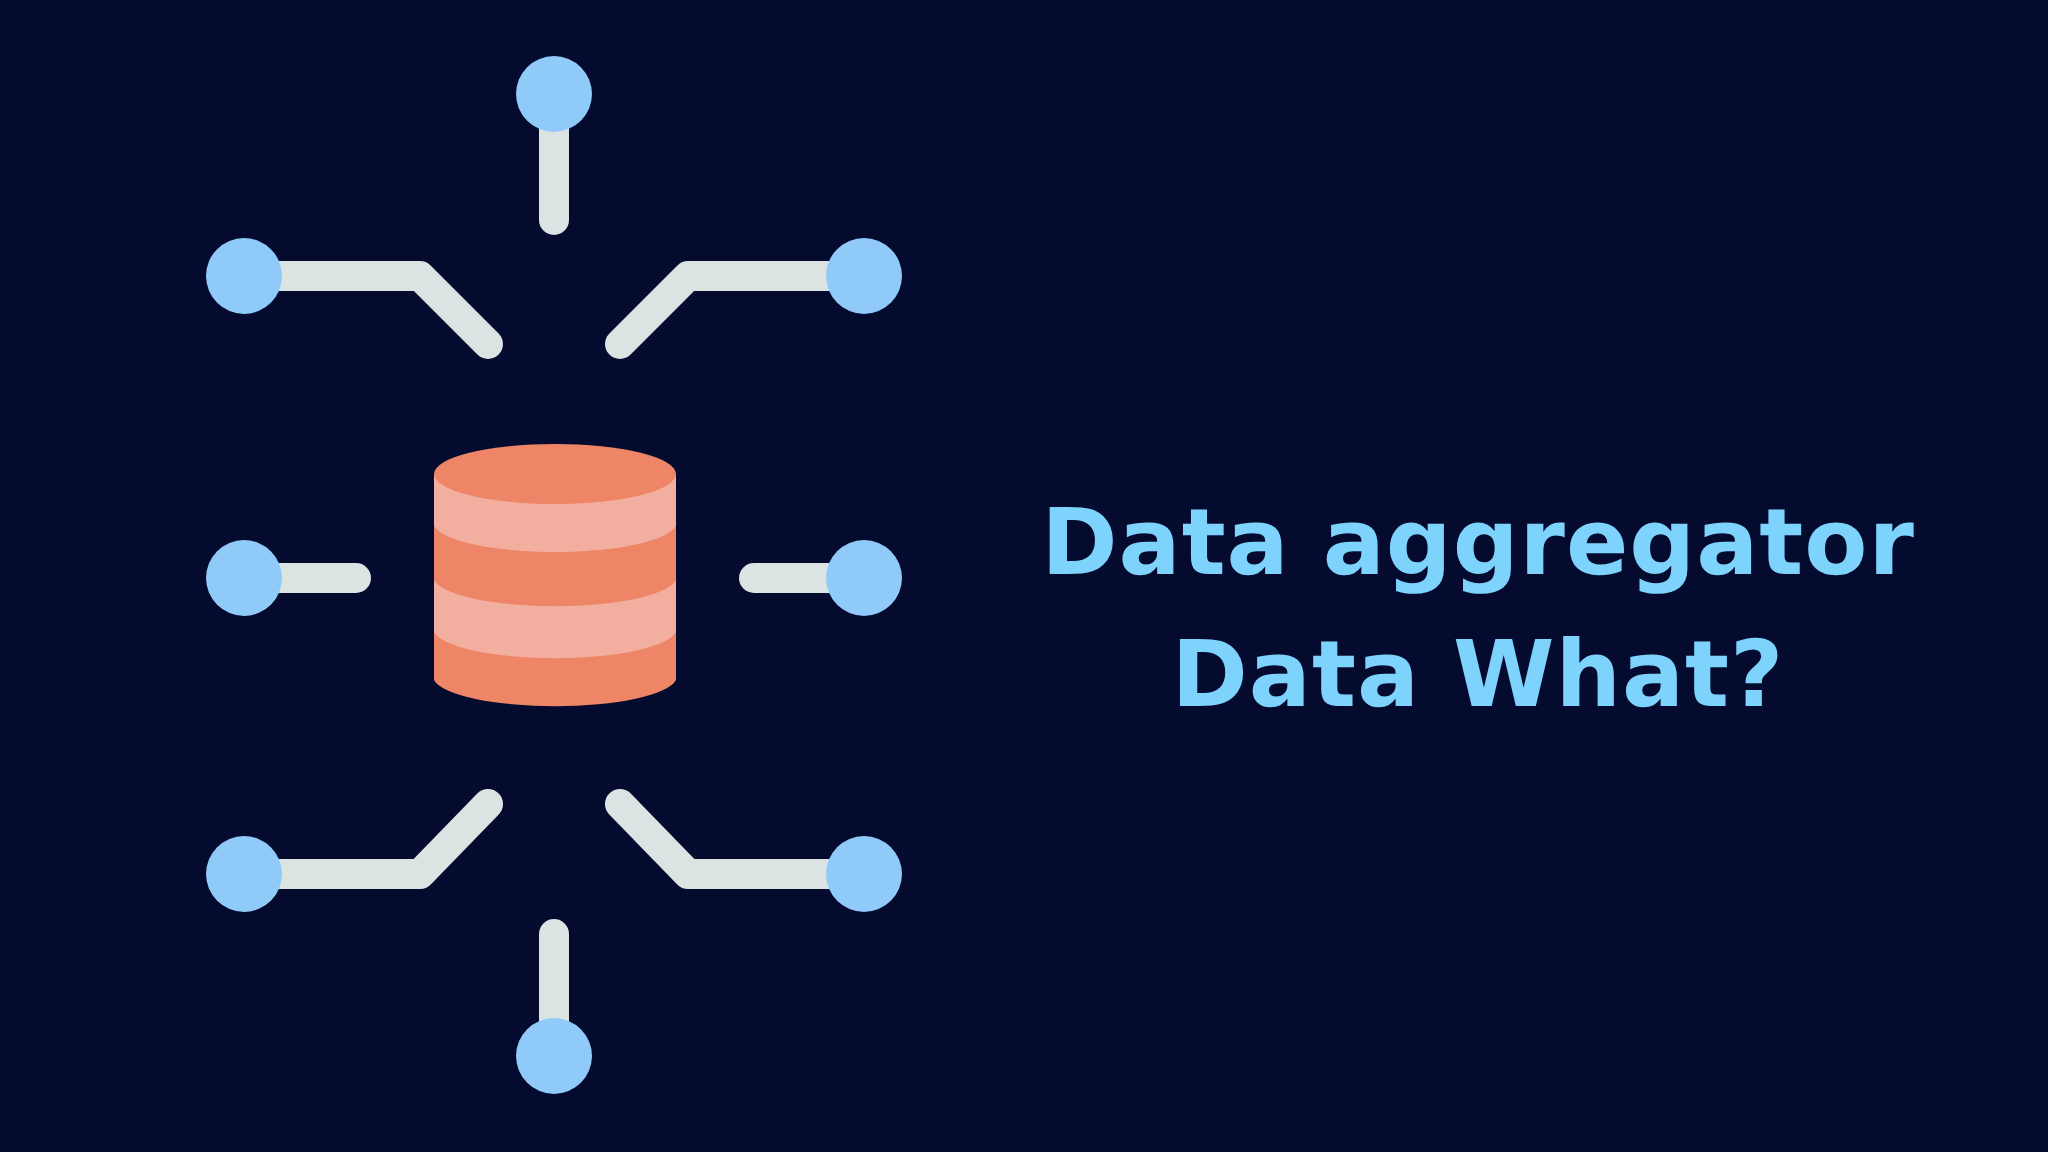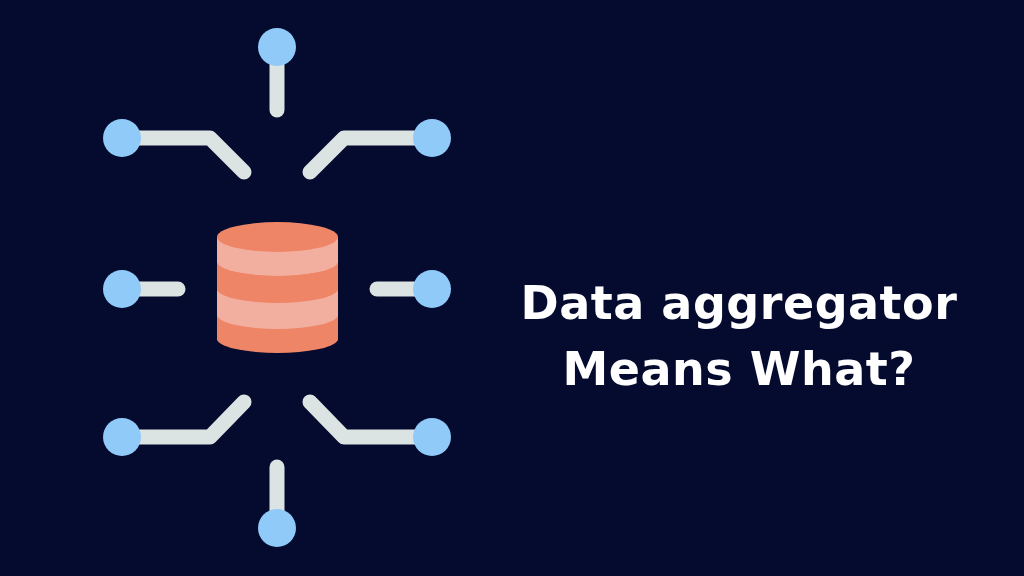--- a/index.html
+++ b/index.html
@@ -8,26 +8,25 @@
     background: #050B2E;
     position: relative;
     font-family: "DejaVu Sans", "Liberation Sans", sans-serif;
   }
   .canvas { position: absolute; left: 0; top: 0; width: 1024px; height: 576px; }
   .icon-art { position: absolute; left: 0; top: 0; width: 560px; height: 576px; }
   .title {
     position: absolute;
     left: 500px; top: 238px; width: 478px;
     text-align: center;
-    color: #ffffff;
+    color: #7dd3fc;
     font-weight: bold;
     font-size: 46px;
     line-height: 66px;
     letter-spacing: 0.5px;
-    margin-top: 32px;
   }
   .title .line { display: block; white-space: nowrap; }
 </style>
 </head>
 <body>
 
 <div class="canvas">
 
   <svg class="icon-art" viewBox="0 0 560 576" xmlns="http://www.w3.org/2000/svg">
 
@@ -70,16 +69,16 @@
       <path d="M217,263 A61,15 0 0 0 338,263 L338,290 A61,15 0 0 1 217,290 Z" fill="#EE8566"></path>
 
       <path d="M217,290 A61,15 0 0 0 338,290 L338,316 A61,15 0 0 1 217,316 Z" fill="#F2AFA0"></path>
 
       <ellipse cx="277.5" cy="237" rx="60.5" ry="15" fill="#EE8566"></ellipse>
     </g>
   </svg>
 
   <div class="title">
     <span class="line">Data aggregator</span>
-    <span class="line">Means What?</span>
+    <span class="line">Data What?</span>
   </div>
 
 </div>
 
 </body></html>

